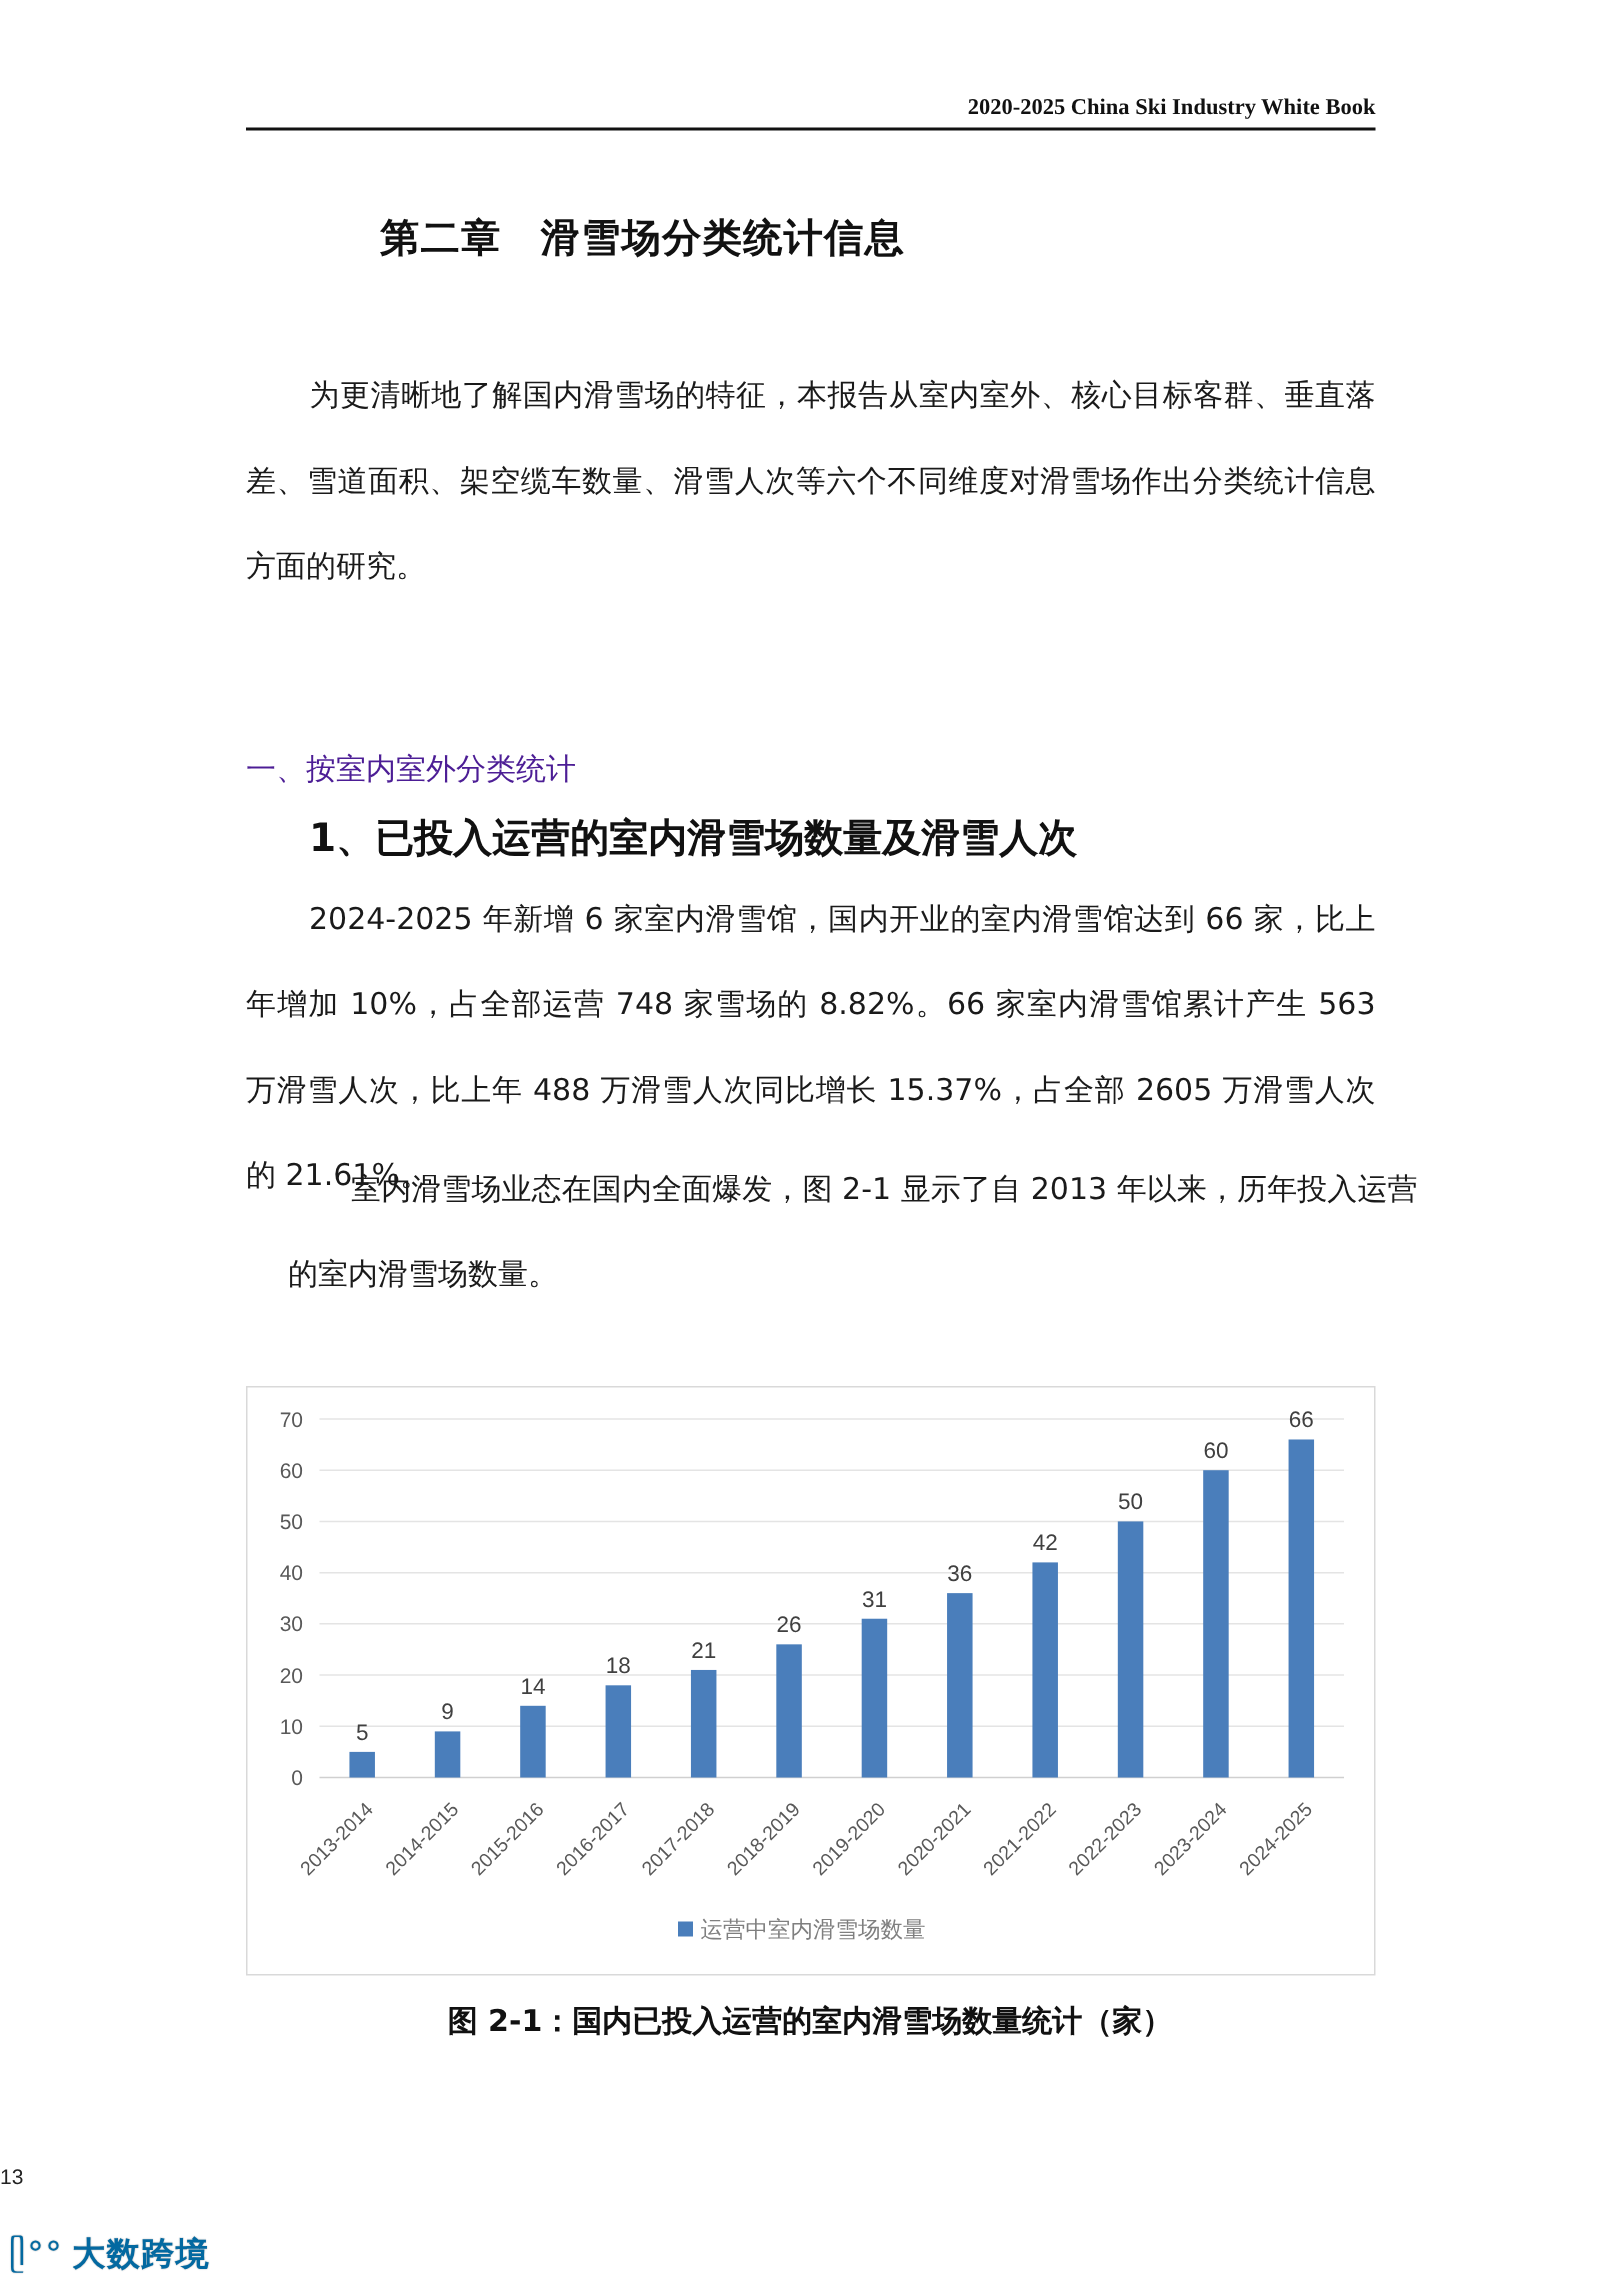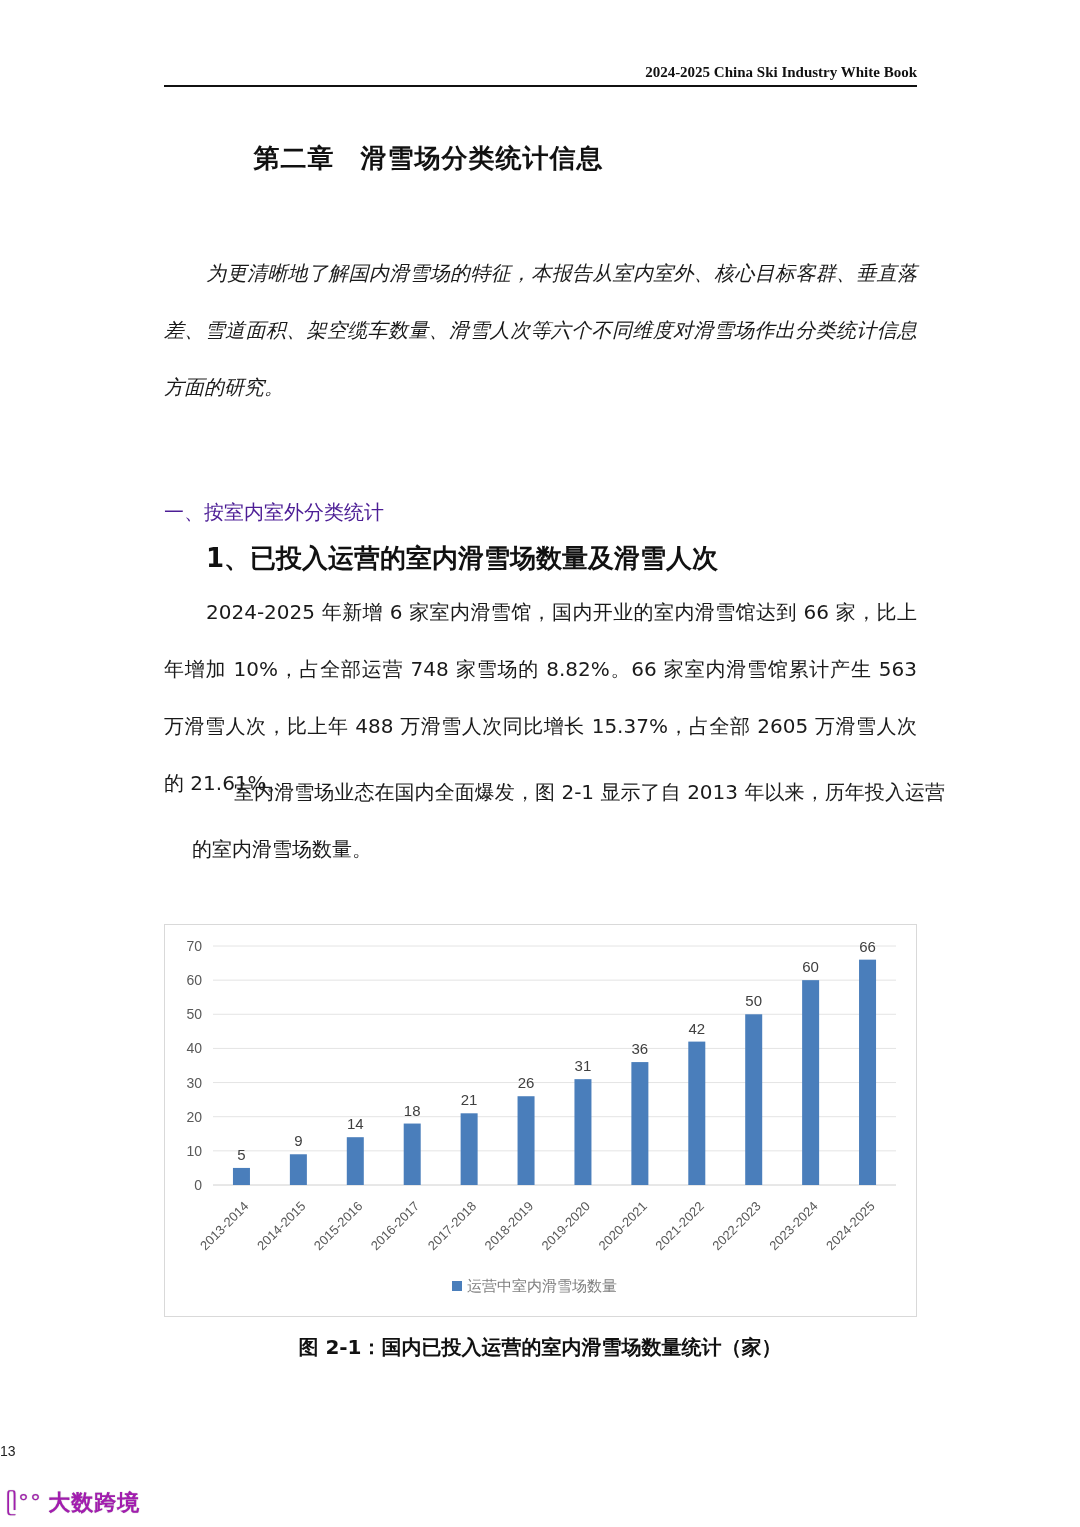--- a/index.html
+++ b/index.html
@@ -16,36 +16,36 @@
   .para .indent { display: inline-block; width: 42px; }
   .h1 { position: absolute; left: 164px; top: 484px; font-weight: normal; font-size: 20px; color: #4c1d95; margin-top: 15px; }
   .h2 { position: absolute; left: 206px; top: 541px; font-weight: bold; font-size: 26px; color: #111; }
   .chart-frame { position: absolute; left: 164px; top: 924px; width: 751px; height: 391px;
           border: 1.5px solid #d9d9d9; background: #fff; }
   .caption { position: absolute; left: 0; width: 1080px; top: 1334px; text-align: center;
           font-weight: bold; font-size: 20px; color: #111; }
   .page-number { position: absolute; left: 0; width: 1080px; top: 1443px; text-align: left;
           font-family: "Liberation Sans", sans-serif; font-size: 14px; color: #222; }
   .watermark { position: absolute; left: 6px; top: 1488px; font-size: 22px; font-weight: bold;
-          color: #a21caf; letter-spacing: 1px;
+          color: #0369a1; letter-spacing: 1px;
           text-shadow: 0 0 1px #c8c8c8, 0 0 1px #c8c8c8; }
   .watermark .logo { font-family: "DejaVu Sans", sans-serif; font-weight: normal; margin-right: 6px; }
   svg text { font-family: "Liberation Sans", "DejaVu Sans", sans-serif; }
 </style>
 </head>
 <body>
 
-<div class="running-header">2024-2025 China Ski Industry White Book</div>
+<div class="running-header">2020-2025 China Ski Industry White Book</div>
 <div class="header-rule"></div>
 
 <div class="chapter-title">
   <span>第二章</span><span class="gap"></span><span>滑雪场分类统计信息</span>
 </div>
 
-<div class="para" style="top:245px;font-style:italic;"><span class="indent"></span><span>为更清晰地了解国内滑雪场的特征，本报告从室内室外、核心目标客群、垂直落差、雪道面积、架空缆车数量、滑雪人次等六个不同维度对滑雪场作出分类统计信息方面的研究。</span></div>
+<div class="para" style="top:235px;"><span class="indent"></span><span>为更清晰地了解国内滑雪场的特征，本报告从室内室外、核心目标客群、垂直落差、雪道面积、架空缆车数量、滑雪人次等六个不同维度对滑雪场作出分类统计信息方面的研究。</span></div>
 
 <div class="h1">一、按室内室外分类统计</div>
 <div class="h2">1、已投入运营的室内滑雪场数量及滑雪人次</div>
 
 <div class="para" style="top:584px;"><span class="indent"></span><span>2024-2025 年新增 6 家室内滑雪馆，国内开业的室内滑雪馆达到 66 家，比上年增加 10%，占全部运营 748 家雪场的 8.82%。66 家室内滑雪馆累计产生 563 万滑雪人次，比上年 488 万滑雪人次同比增长 15.37%，占全部 2605 万滑雪人次的 21.61%。</span></div>
 
 <div class="para" style="top:764px;margin-left:28px;"><span class="indent"></span><span>室内滑雪场业态在国内全面爆发，图 2-1 显示了自 2013 年以来，历年投入运营的室内滑雪场数量。</span></div>
 
 <div class="chart-frame">
   <svg id="chart-svg" width="751" height="391" viewBox="0 0 751 391">

